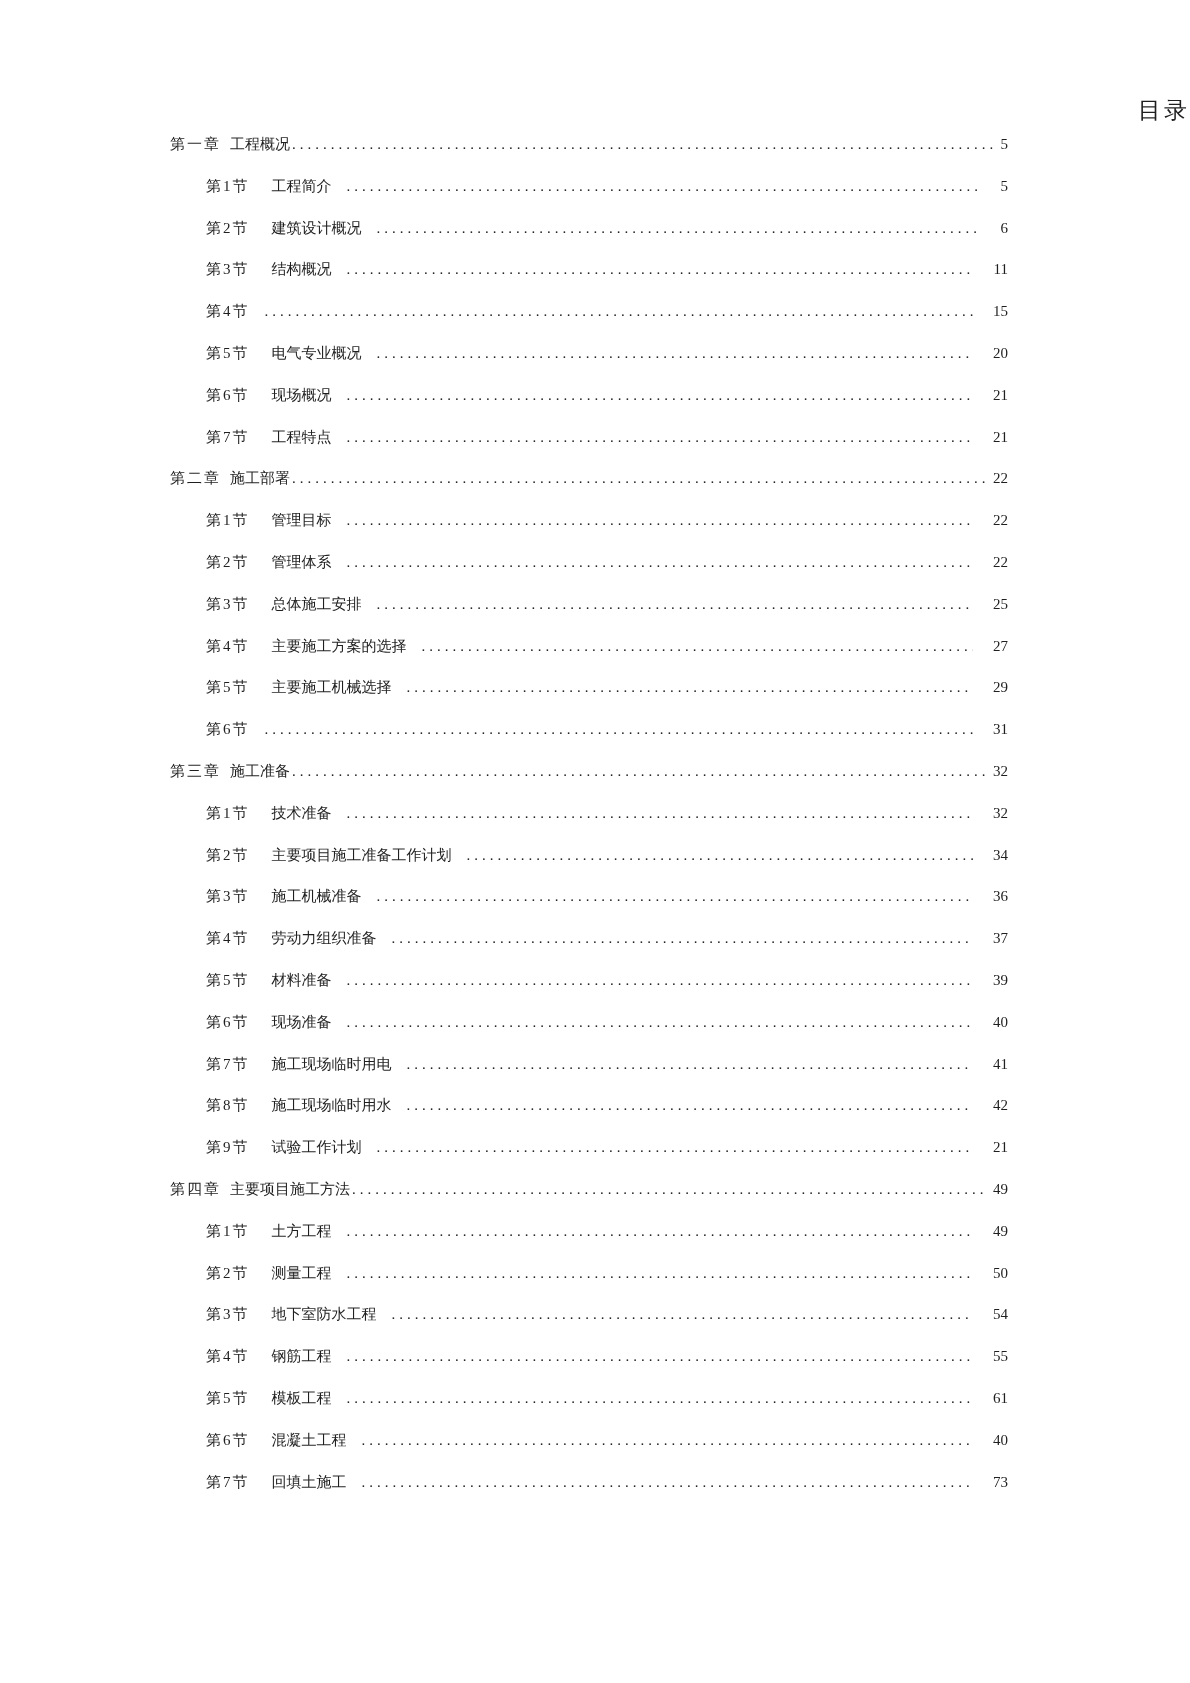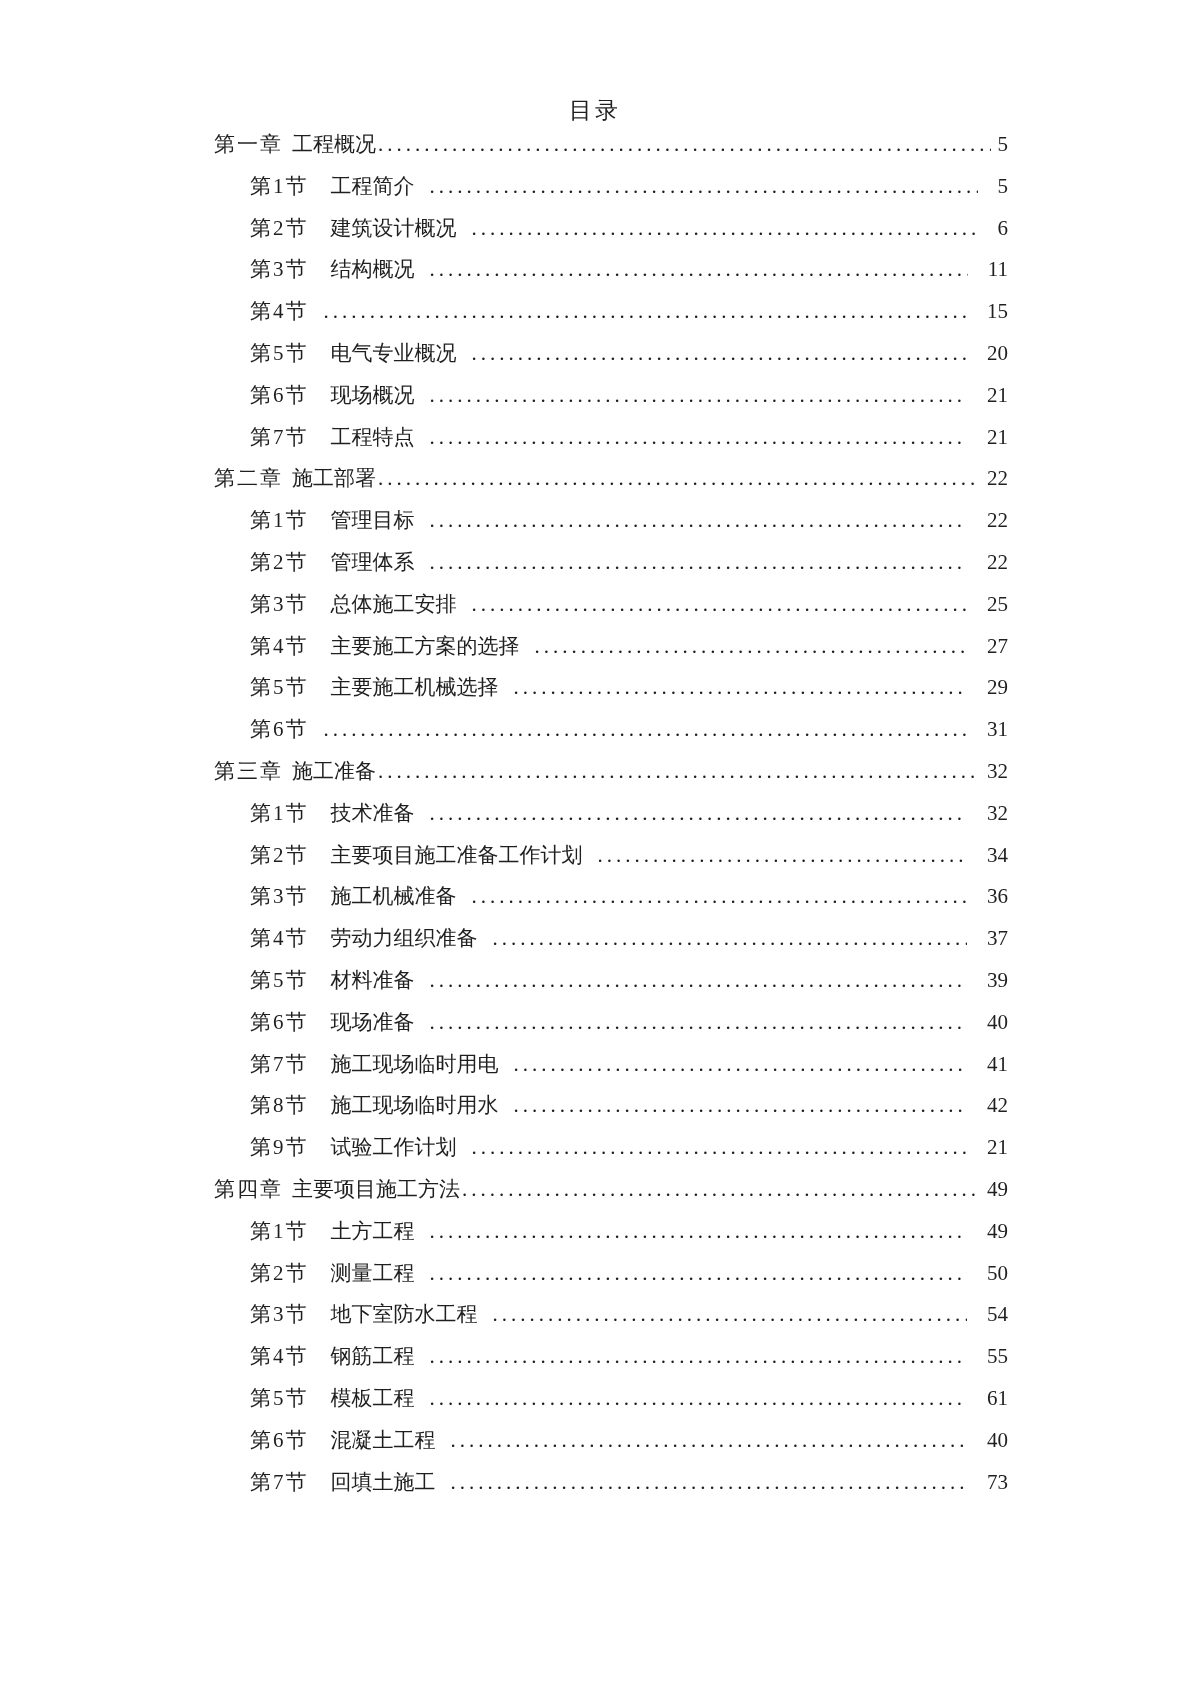--- a/index.html
+++ b/index.html
@@ -16,37 +16,36 @@
     overflow: hidden;
   }
   .doc-page {
     width: 1190px;
     height: 1683px;
     background: #ffffff;
   }
   .doc-title {
     margin: 0;
     padding-top: 97px;
-    text-align: center;
+    text-align: right;
     font-size: 23px;
     font-weight: 400;
     line-height: 27px;
     letter-spacing: 3px;
   }
   .toc {
     margin-left: 170px;
     width: 838px;
   }
   .toc-row {
     display: flex;
     align-items: baseline;
     line-height: 41.8px;
-    font-size: 21px;
+    font-size: 15px;
     white-space: nowrap;
-    margin-left: 44px;
   }
   .toc-row.lvl2 {
     padding-left: 36px;
     gap: 13px;
   }
   .toc-num {
     letter-spacing: 2px;
     flex: 0 0 auto;
   }
   .toc-title {

